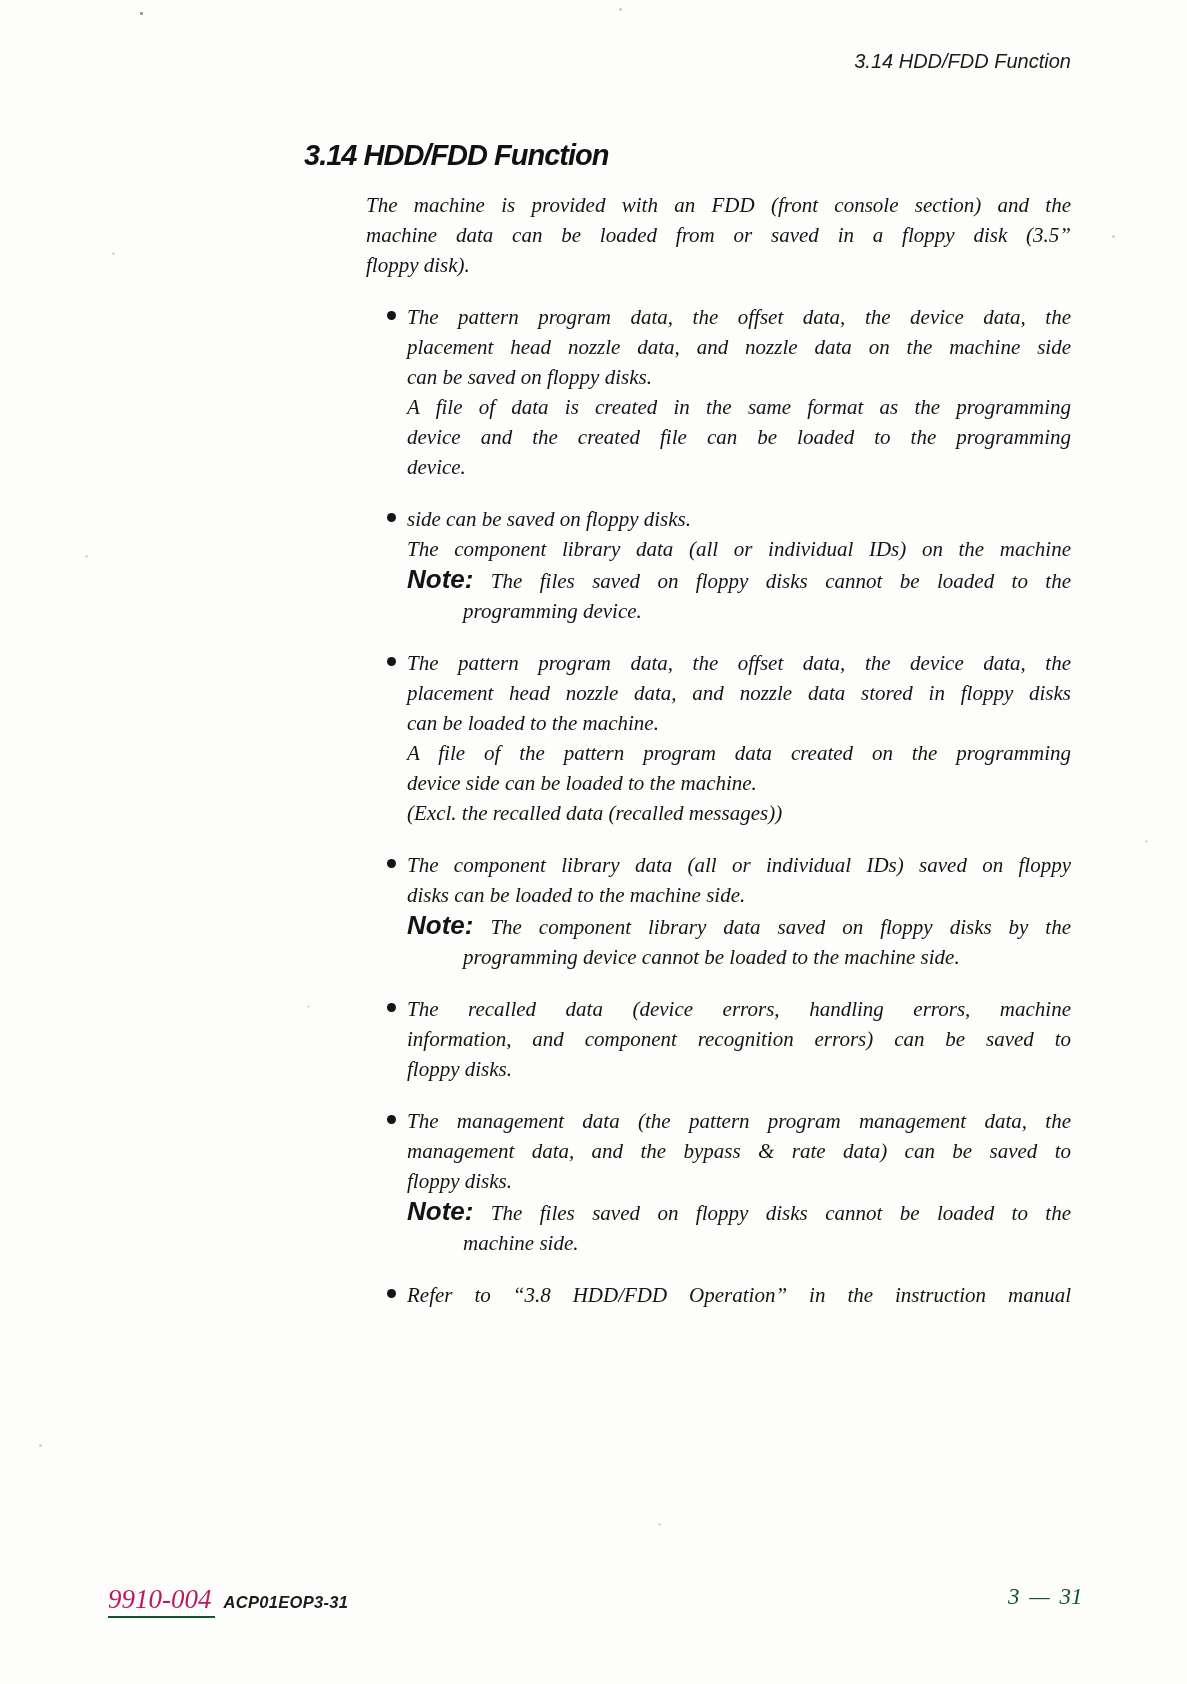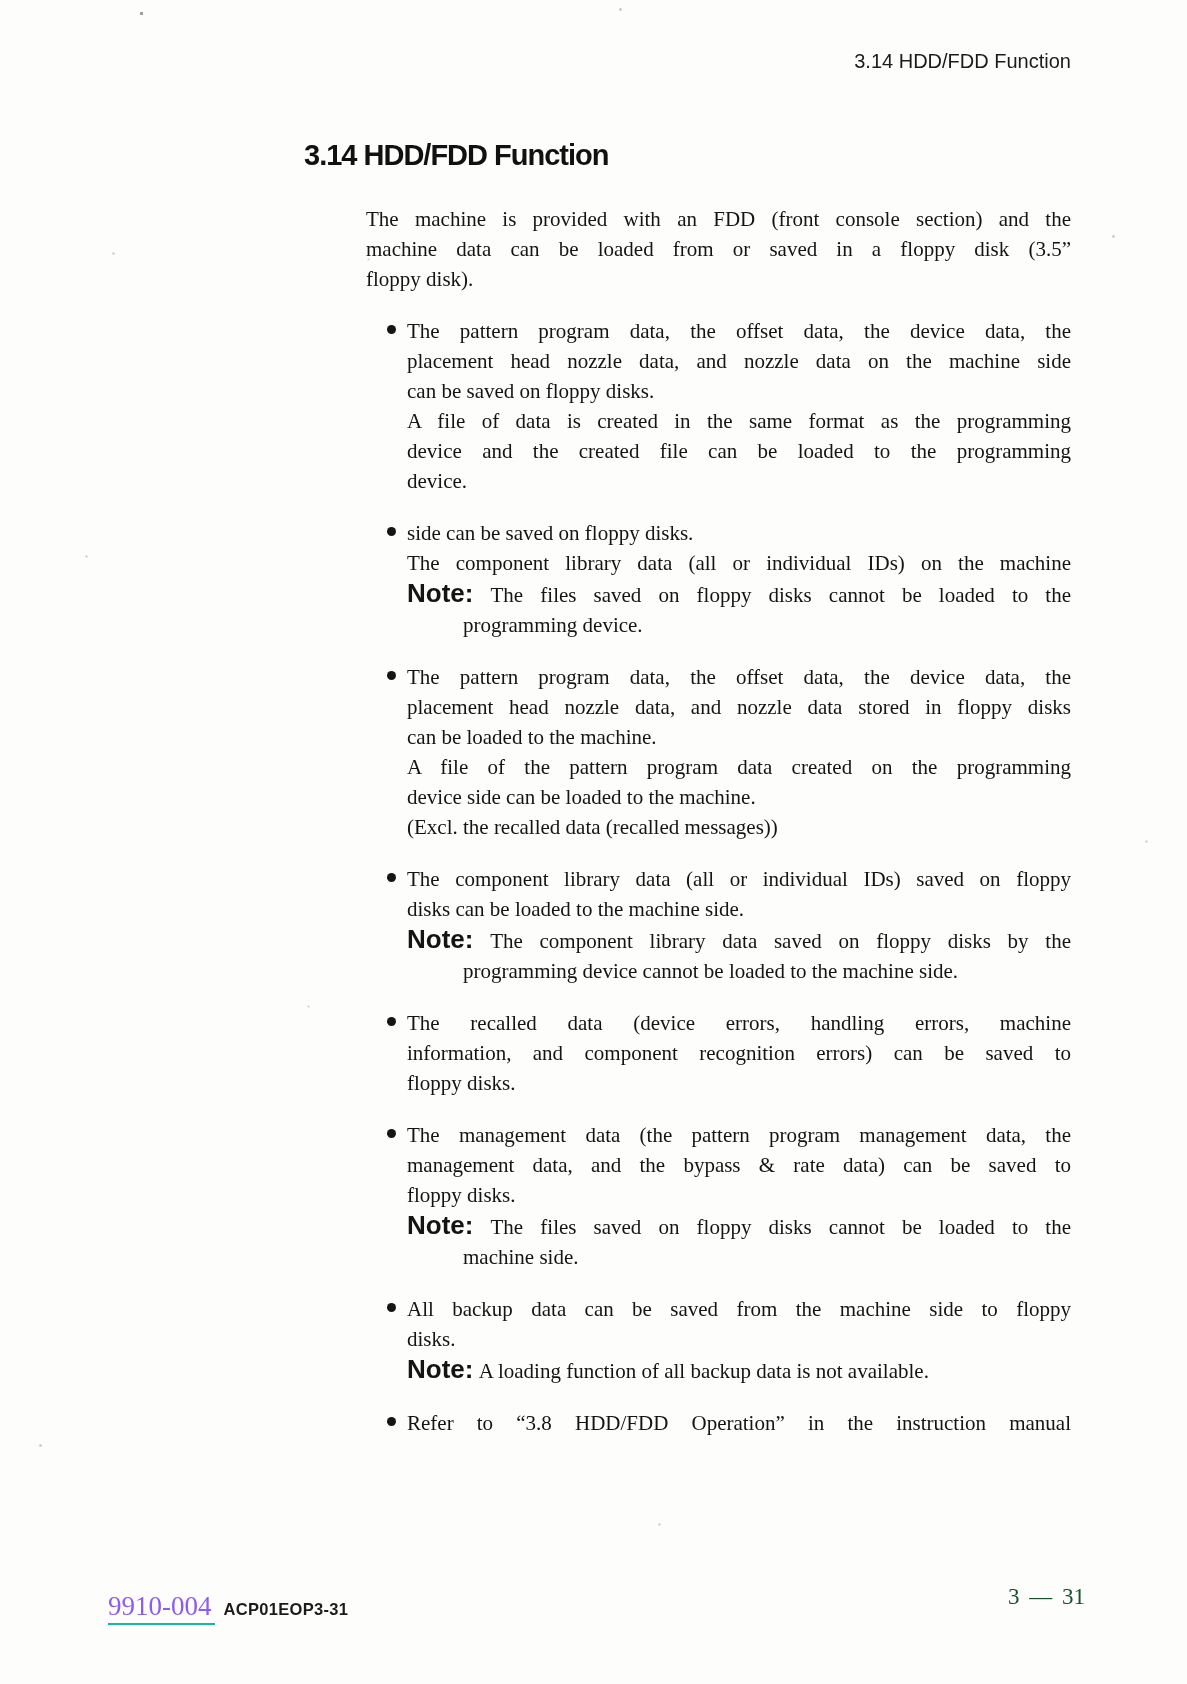--- a/index.html
+++ b/index.html
@@ -5,20 +5,21 @@
   * { box-sizing: border-box; }
   html, body { margin: 0; padding: 0; background: #ffffff; }
   .page {
     position: relative;
     width: 1187px;
     height: 1684px;
     background: #fdfdfc;
     overflow: hidden;
     color: #141414;
     font-family: "Liberation Serif", serif;
+    font-style: italic;
   }
 
   
   .running-head {
     position: absolute;
     top: 50px;
     right: 116px;
     font-family: "Liberation Sans", sans-serif;
     font-size: 20px;
     color: #1b1b1b;
@@ -33,21 +34,21 @@
     font-weight: bold;
     font-size: 29px;
     letter-spacing: -1px;
     color: #111;
   }
 
   
   .content-col {
     position: absolute;
     left: 366px;
-    top: 204px;
+    top: 190px;
     width: 705px;
     font-size: 21px;
     line-height: 30px;
   }
   .intro { width: 705px; margin: 0 0 22px 0; }
   .bullet {
     position: relative;
     width: 664px;
     margin: 0 0 22px 41px;
   }
@@ -68,25 +69,24 @@
   
   .footer-left {
     position: absolute;
     left: 108px;
     top: 1584px;
     white-space: nowrap;
   }
   .doc-number {
     font-family: "Liberation Serif", serif;
     font-size: 27px;
-    color: #8b5cf6;
-    border-bottom: 2px solid #14b8a6;
+    color: #be185d;
+    border-bottom: 2px solid #14532d;
     padding: 0 3px 1px 0;
     display: inline-block;
-    margin-top: 7px;
   }
   .doc-code {
     font-family: "Liberation Sans", sans-serif;
     font-weight: bold;
     font-size: 16.5px;
     letter-spacing: 0.3px;
     color: #1b1b1b;
     margin-left: 9px;
   }
   .page-number {
@@ -177,26 +177,20 @@
         <div class="bullet">
           <span class="marker"></span>
           <div class="line just">The management data (the pattern program management data, the</div>
           <div class="line just">management data, and the bypass &amp; rate data) can be saved to</div>
           <div class="line">floppy disks.</div>
           <div class="line just note-first"><b class="note-label">Note:</b>&nbsp;The files saved on floppy disks cannot be loaded to the</div>
           <div class="line note-cont">machine side.</div>
         </div>
         <div class="bullet">
           <span class="marker"></span>
-          <div class="line just">All backup data can be saved from the machine side to floppy</div>
-          <div class="line">disks.</div>
-          <div class="line note-first"><b class="note-label">Note:</b>&nbsp;A loading function of all backup data is not available.</div>
-        </div>
-        <div class="bullet">
-          <span class="marker"></span>
           <div class="line just">Refer to “3.8 HDD/FDD Operation” in the instruction manual</div>
         </div>
       </div>
   </div>
 
   <div class="footer-left">
     <span class="doc-number">9910-004</span><span class="doc-code">ACP01EOP3-31</span>
   </div>
 
   <div class="page-number">3 — 31</div>

